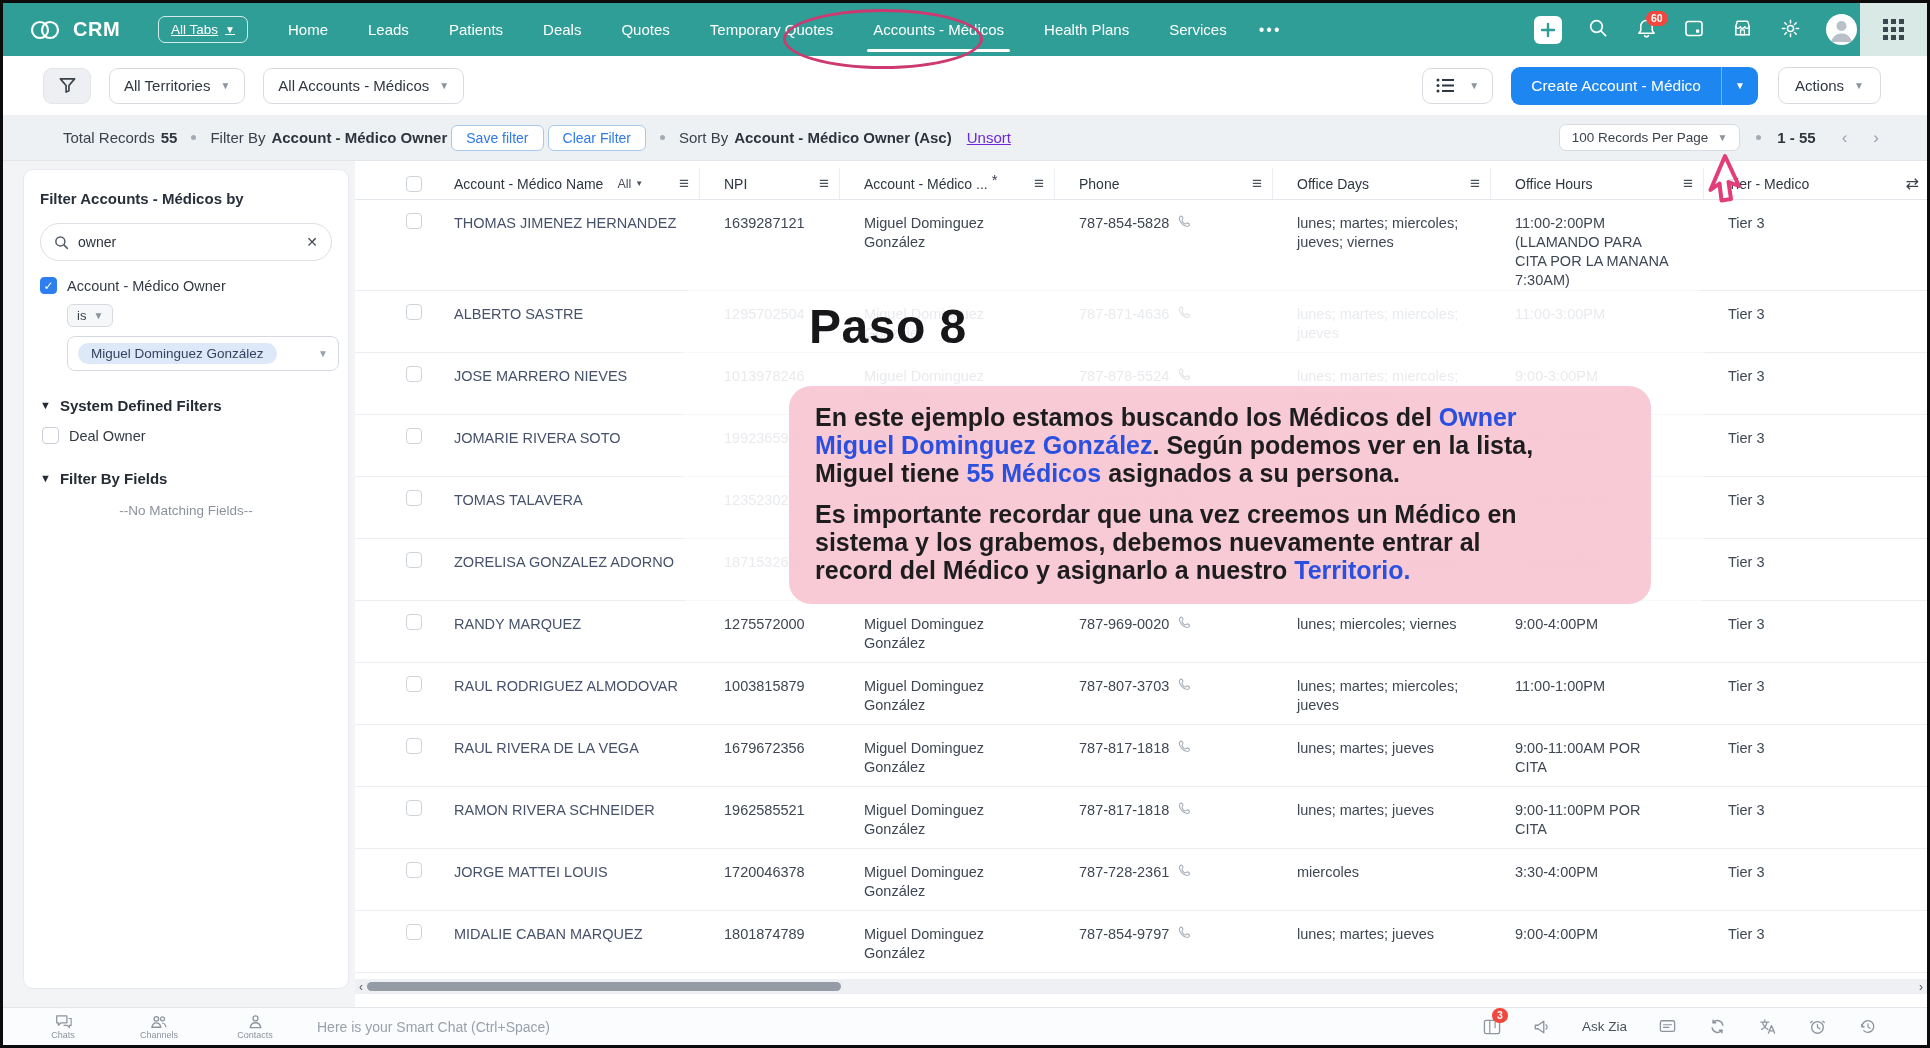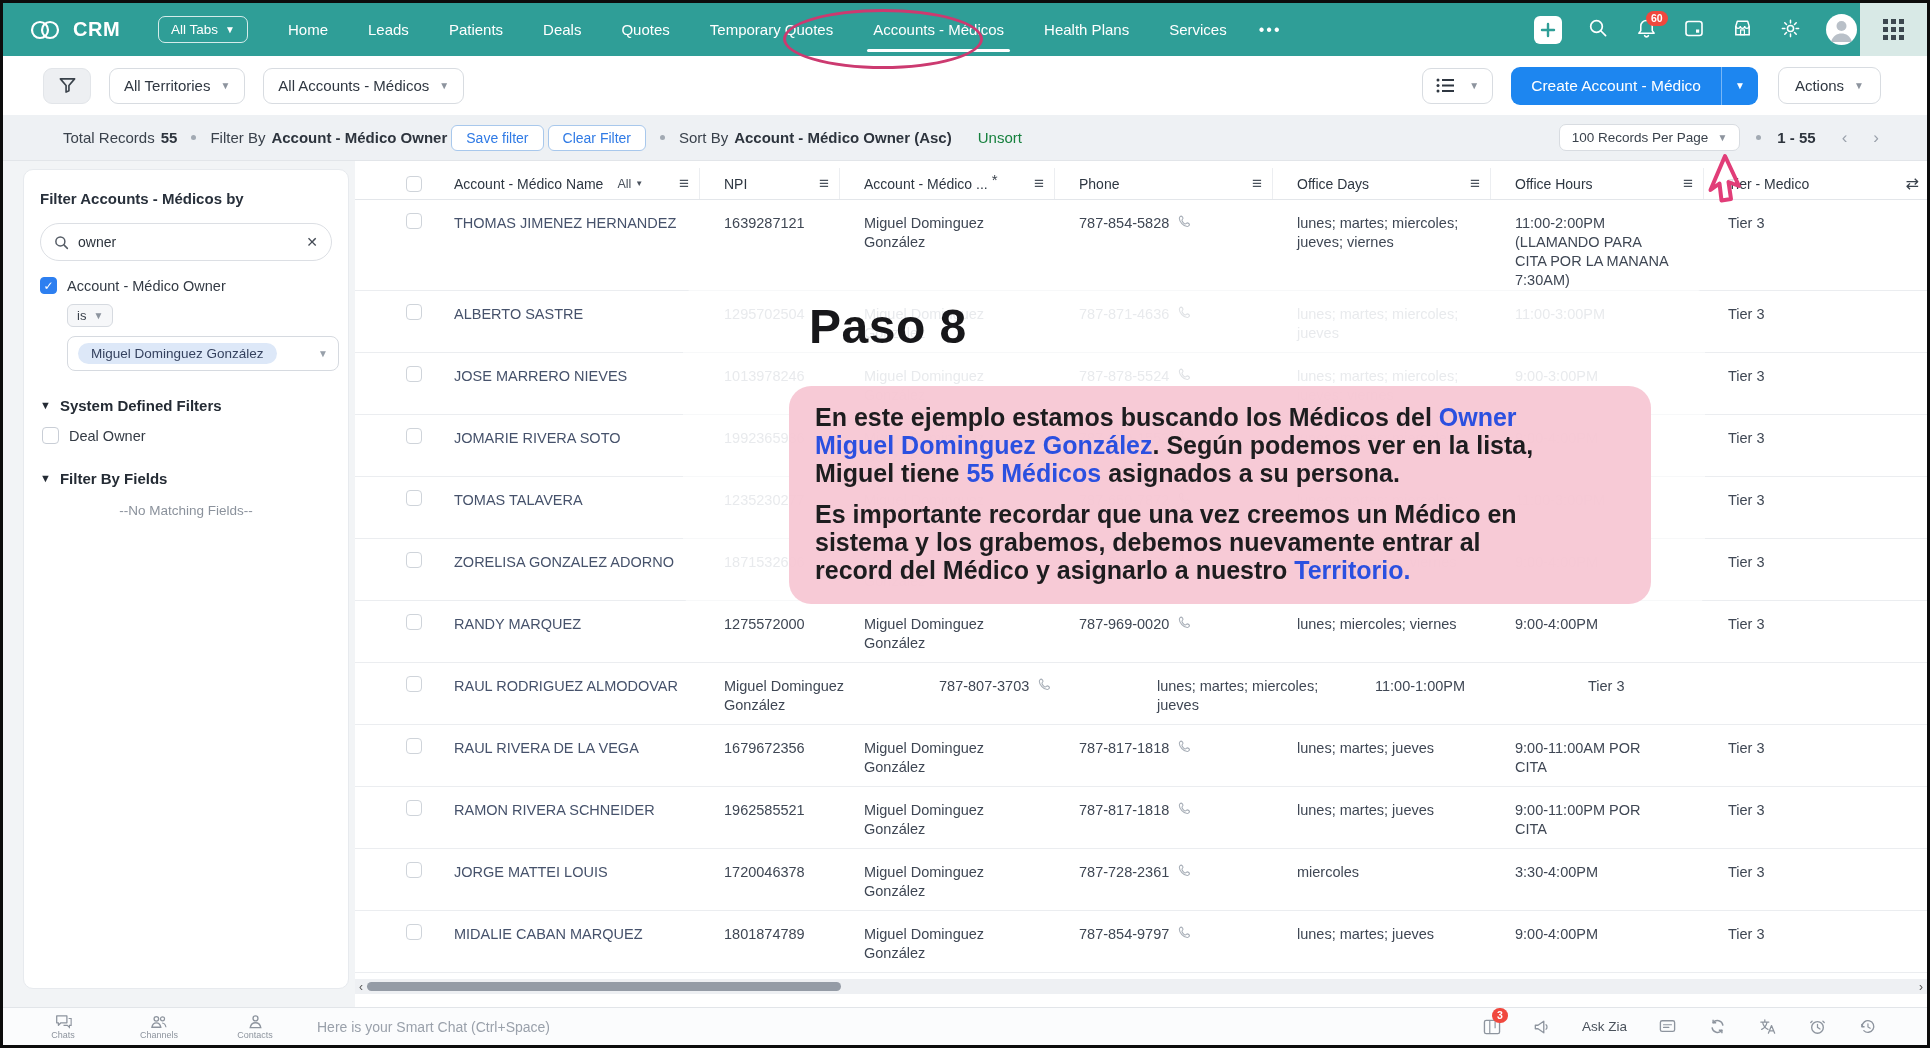--- a/index.html
+++ b/index.html
@@ -4,21 +4,21 @@
 <style>
   * { margin:0; padding:0; box-sizing:border-box; }
   html,body { width:1930px; height:1048px; }
   body { font-family:"Liberation Sans","DejaVu Sans",sans-serif; background:#000; }
   .page { position:relative; width:1930px; height:1048px; background:#f2f4f6; border:3px solid #0c0c0c; overflow:hidden; }
 
   
   .topbar { position:absolute; left:0; top:0; right:0; height:53px; background:#2f9e97; display:flex; align-items:center; padding-left:24px; color:#fff; }
   .logo { display:flex; align-items:center; margin-right:10px; }
   .brand { font-size:20px; font-weight:700; letter-spacing:.5px; margin-right:38px; }
-  .alltabs-btn { border:1px solid rgba(255,255,255,.8); border-radius:7px; padding:5px 12px; font-size:13.5px; display:flex; align-items:center; gap:7px; cursor:pointer; margin-right:40px; white-space:nowrap; }
+  .alltabs-btn { border:1px solid rgba(255,255,255,.8); border-radius:7px; padding:5px 12px; font-size:13.5px; display:flex; align-items:center; gap:7px; cursor:pointer; margin-right:40px; white-space:nowrap;text-decoration:underline; }
   .caret { font-size:10px; line-height:1; }
   .nav-tabs { display:flex; align-items:center; gap:40px; height:100%; }
   .tab { font-size:15px; white-space:nowrap; cursor:pointer; position:relative; height:100%; display:flex; align-items:center; }
   .tab.active::after { content:""; position:absolute; left:-6px; right:-6px; bottom:4px; height:3px; background:#fff; border-radius:2px; }
   .tab-more { font-size:16px; letter-spacing:2px; cursor:pointer; }
   .topbar-right { position:absolute; right:70px; top:0; height:53px; display:flex; align-items:center; gap:24px; }
   .tb-icon { position:relative; width:24px; height:24px; display:flex; align-items:flex-start; justify-content:center; cursor:pointer; }
   .plus-btn { width:28px; height:28px; background:#fff; border-radius:6px; display:flex; align-items:center; justify-content:center; cursor:pointer; }
   .badge { position:absolute; top:-7px; left:12px; background:#f0483e; color:#fff; font-size:10.5px; font-weight:700; border-radius:9px; padding:1px 5px; line-height:13px; }
   .avatar { width:31px; height:31px; border-radius:50%; background:#fff; overflow:hidden; cursor:pointer; }
@@ -36,21 +36,21 @@
   .create-btn { height:38px; background:#1d86f0; border-radius:9px; display:flex; align-items:stretch; color:#fff; cursor:pointer; overflow:hidden; margin-right:20px; }
   .create-main { display:flex; align-items:center; padding:0 20px; font-size:15.5px; font-weight:500; }
   .create-caret { display:flex; align-items:center; padding:0 13px; border-left:1px solid rgba(255,255,255,.4); }
   .actions-btn { height:37px; background:#fff; border:1px solid #d8dce1; border-radius:9px; display:flex; align-items:center; gap:10px; padding:0 16px; font-size:15px; color:#2f3741; cursor:pointer; }
 
   
   .statusbar { position:absolute; left:0; top:112px; right:0; height:46px; background:#eef1f4; border-bottom:1px solid #e2e5e9; display:flex; align-items:center; padding:0 48px 0 60px; font-size:15px; color:#3a424c; }
   .sb-dot { width:5px; height:5px; border-radius:50%; background:#a2aab3; margin:0 14px; flex:0 0 auto; }
   .sb-strong { font-weight:700; color:#2d343d; margin-left:6px; }
   .sb-btn { background:#fff; border:1px solid #a8c8ec; color:#2f7ae5; border-radius:6px; padding:4px 14px; font-size:14px; margin-left:4px; cursor:pointer; white-space:nowrap; }
-  .unsort { margin-left:26px; color:#15803d; cursor:pointer; }
+  .unsort { margin-left:15px; color:#6d28d9; text-decoration:underline; cursor:pointer; }
   .sb-right { margin-left:auto; display:flex; align-items:center;text-align:center; }
   .perpage { background:#fff; border:1px solid #d8dce1; border-radius:7px; padding:5px 12px; font-size:13.5px; display:flex; gap:9px; align-items:center; cursor:pointer; white-space:nowrap; }
   .range { font-weight:700; color:#2d343d; }
   .pg-arrow { color:#9aa1ab; font-size:17px; margin-left:26px; cursor:pointer; }
 
   
   .content { position:absolute; left:0; top:158px; right:0; bottom:38px; background:#f2f4f6; }
   .sidebar { position:absolute; left:20px; top:8px; width:326px; height:820px; background:#fff; border:1px solid #e7eaee; border-radius:10px; padding:20px 16px; }
   .sb-title { font-size:15px; font-weight:700; color:#28303b; margin-bottom:16px; }
   .search-pill { height:38px; border:1px solid #dcdfe4; border-radius:19px; display:flex; align-items:center; padding:0 13px; gap:9px; }
@@ -488,20 +488,21 @@
             </div>
             <div class="cell c-days">lunes; miercoles; viernes</div>
             <div class="cell c-hours">9:00-4:00PM</div>
             <div class="cell c-tier">Tier 3</div>
           </div>
           <div class="trow" style="min-height: 62px;">
             <div class="cell c-check">
               <span class="rchk"></span>
             </div>
             <div class="cell c-name">RAUL RODRIGUEZ ALMODOVAR</div>
+            <div class="cell c-npi">1003815879</div>
             <div class="cell c-owner">Miguel Dominguez González</div>
             <div class="cell c-phone">
               <span class="phone-wrap">
                 <span>787-807-3703</span>
                 <svg width="16" height="16" viewBox="0 0 24 24">
                   <path d="M6.2 3.2c1.1 0 2.8 2.1 2.8 3.2 0 1.1-1.6 1.9-1.6 3 0 1.7 3.4 5.5 5.1 5.5 1.1 0 1.9-1.6 3-1.6 1.1 0 3.2 1.7 3.2 2.8 0 1.1-2.2 2.7-3.3 2.7C9.6 18.8 3.5 11.5 3.5 6.5c0-1.6 1.6-3.3 2.7-3.3z" fill="none" stroke="#a6adb6" stroke-width="1.6"></path>
                 </svg>
               </span>
             </div>
             <div class="cell c-days">lunes; martes; miercoles; jueves</div>

